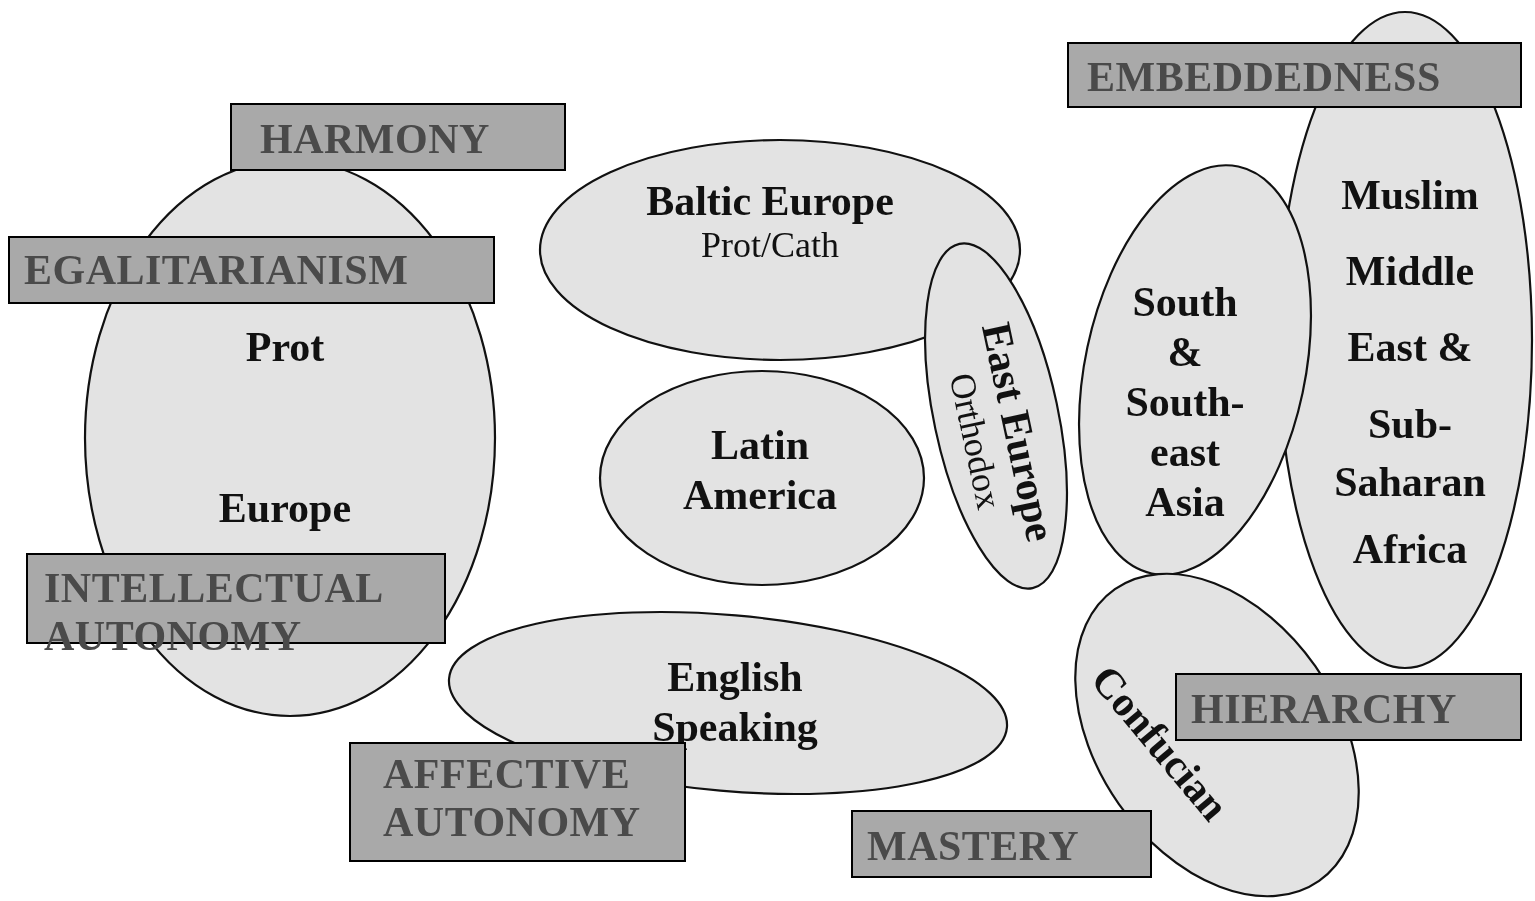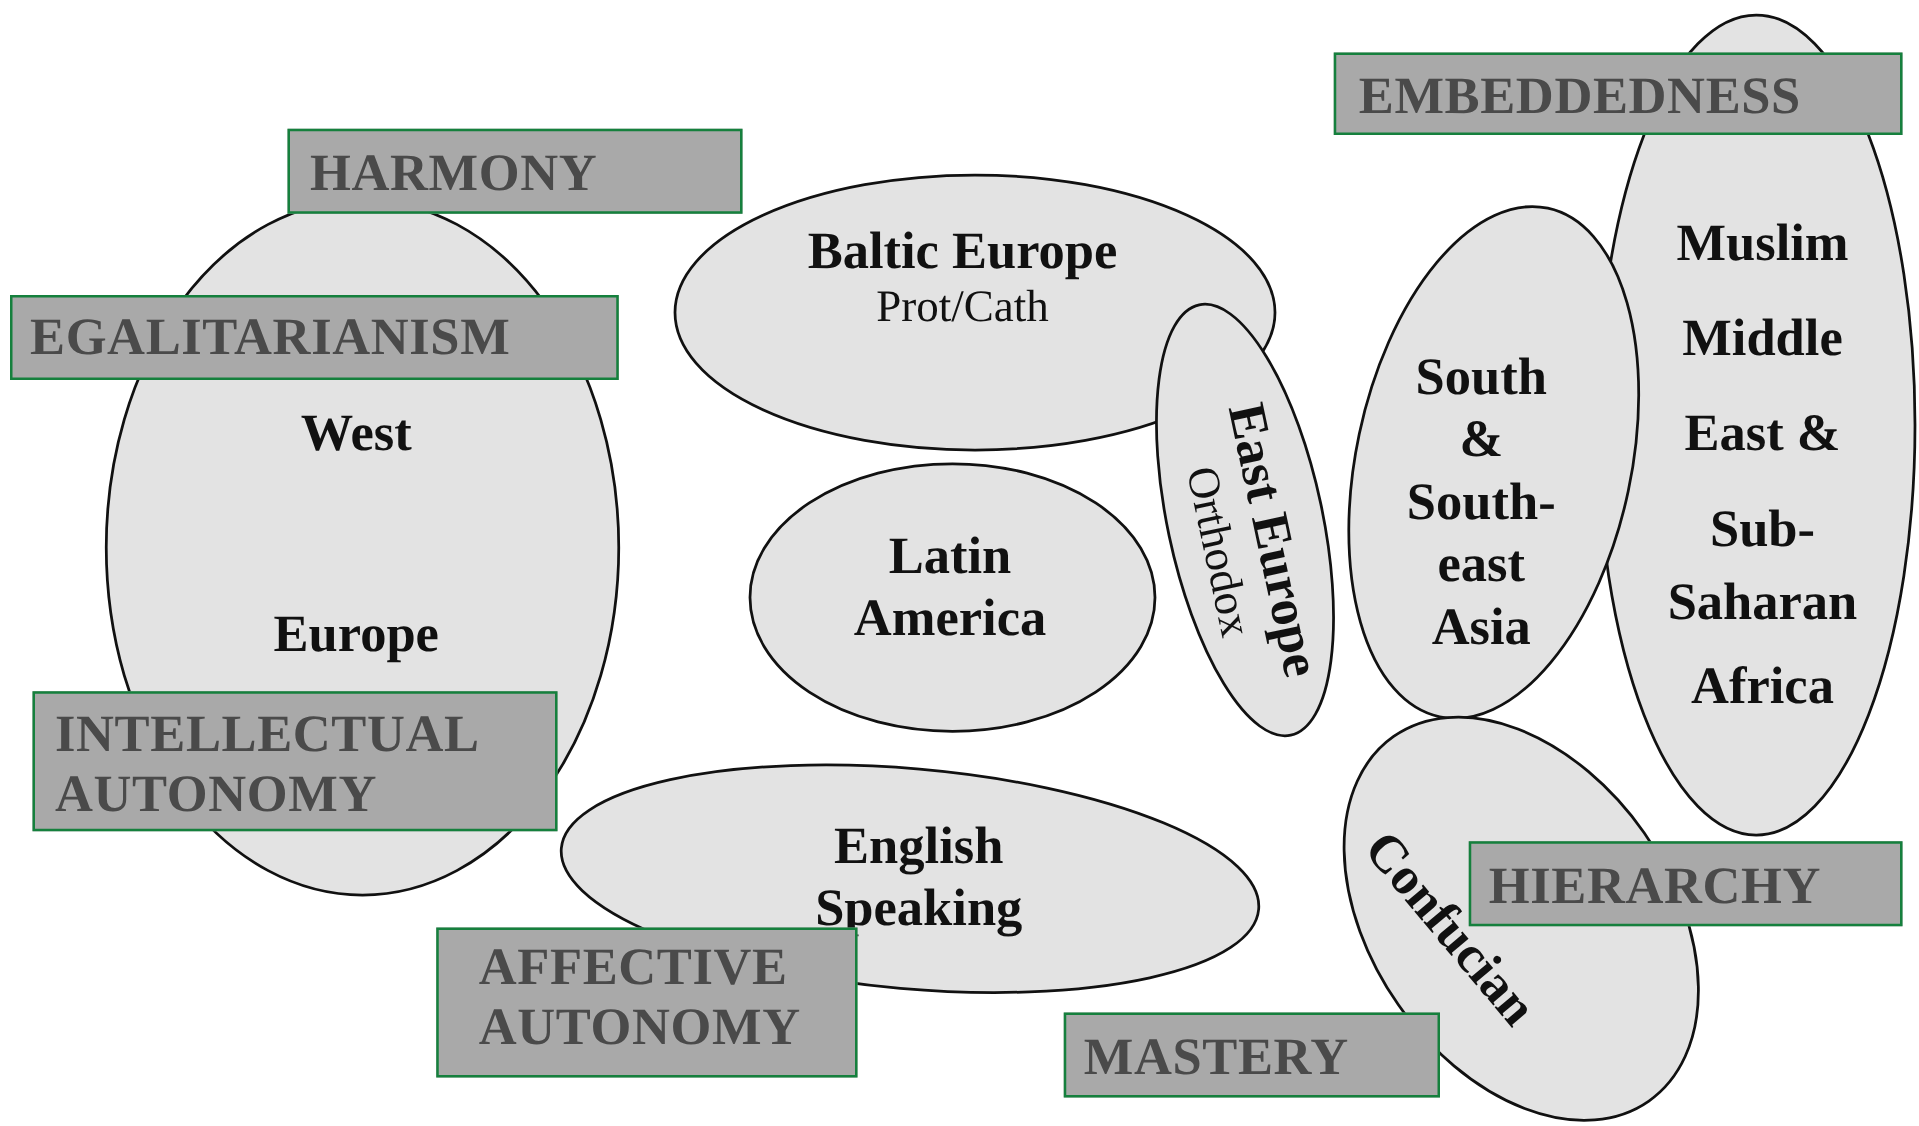--- a/index.html
+++ b/index.html
@@ -1,20 +1,20 @@
 <!DOCTYPE html>
 <html><head>
 <meta charset="utf-8">
 <style>
   html, body { margin: 0; padding: 0; background: #ffffff; }
   body { width: 1535px; height: 901px; position: relative; overflow: hidden;
          font-family: "Liberation Serif", "DejaVu Serif", serif; }
   svg.bg { position: absolute; left: 0; top: 0; }
   .ell { fill: #e3e3e3; stroke: #111; stroke-width: 2.2; }
-  .dim { position: absolute; background: #a9a9a9; border: 2px solid #15803d;
+  .dim { position: absolute; background: #a9a9a9; border: 2px solid #000000;
          color: #4a4a4a; font-weight: bold; box-sizing: border-box;
          font-size: 42px; line-height: 48px; letter-spacing: 0.5px; white-space: nowrap; }
   .dim .t { display: block; }
   .lbl { position: absolute; color: #111; font-weight: bold; text-align: center;
          font-size: 42px; line-height: 50px; white-space: nowrap; }
   .sub { font-weight: normal; font-size: 36px; line-height: 38px; display: block; }
 </style>
 </head>
 <body>
 
@@ -22,21 +22,21 @@
   <ellipse class="ell" cx="290" cy="438" rx="205" ry="278"></ellipse>
   <ellipse class="ell" cx="780" cy="250" rx="240" ry="110"></ellipse>
   <ellipse class="ell" cx="762" cy="478" rx="162" ry="107"></ellipse>
   <ellipse class="ell" cx="1405" cy="340" rx="127" ry="328"></ellipse>
   <ellipse class="ell" cx="1195" cy="370" rx="110" ry="208" transform="rotate(12 1195 370)"></ellipse>
   <ellipse class="ell" cx="996" cy="416" rx="62" ry="176" transform="rotate(-12 996 416)"></ellipse>
   <ellipse class="ell" cx="728" cy="703" rx="280" ry="88" transform="rotate(5 728 703)"></ellipse>
   <ellipse class="ell" cx="1217" cy="735" rx="120" ry="178" transform="rotate(-35 1217 735)"></ellipse>
 </svg>
 
-<div class="lbl" style="left:200px;top:322px;width:170px;">West</div>
+<div class="lbl" style="left:200px;top:322px;width:170px;">Prot</div>
 <div class="lbl" style="left:190px;top:483px;width:190px;">Europe</div>
 
 <div class="lbl" style="left:590px;top:176px;width:360px;">
   <span style="display:block">Baltic Europe</span>
   <span class="sub">Prot/Cath</span>
 </div>
 
 <div class="lbl" style="left:640px;top:420px;width:240px;">
   <span style="display:block">Latin</span>
   <span style="display:block">America</span>
@@ -64,29 +64,29 @@
   <span style="display:block">Africa</span>
 </div>
 
 <div class="lbl" style="left:620px;top:652px;width:230px;">
   <span style="display:block">English</span>
   <span style="display:block">Speaking</span>
 </div>
 
 <div class="lbl" style="left:1040px;top:718px;width:240px;transform:rotate(50deg);transform-origin:center;">Confucian</div>
 
-<div class="dim" style="left:230px;top:103px;width:364px;height:68px;padding:10px 0 0 16px;">
+<div class="dim" style="left:230px;top:103px;width:336px;height:68px;padding:10px 0 0 28px;">
   <span class="t">HARMONY</span>
 </div>
 
 <div class="dim" style="left:8px;top:236px;width:487px;height:68px;padding:8px 0 0 14px;">
   <span class="t">EGALITARIANISM</span>
 </div>
 
-<div class="dim" style="left:26px;top:553px;width:420px;height:112px;padding:9px 0 0 16px;">
+<div class="dim" style="left:26px;top:553px;width:420px;height:91px;padding:9px 0 0 16px;">
   <span class="t">INTELLECTUAL</span>
   <span class="t">AUTONOMY</span>
 </div>
 
 <div class="dim" style="left:349px;top:742px;width:337px;height:120px;padding:6px 0 0 32px;">
   <span class="t">AFFECTIVE</span>
   <span class="t">AUTONOMY</span>
 </div>
 
 <div class="dim" style="left:851px;top:810px;width:301px;height:68px;padding:10px 0 0 14px;">

